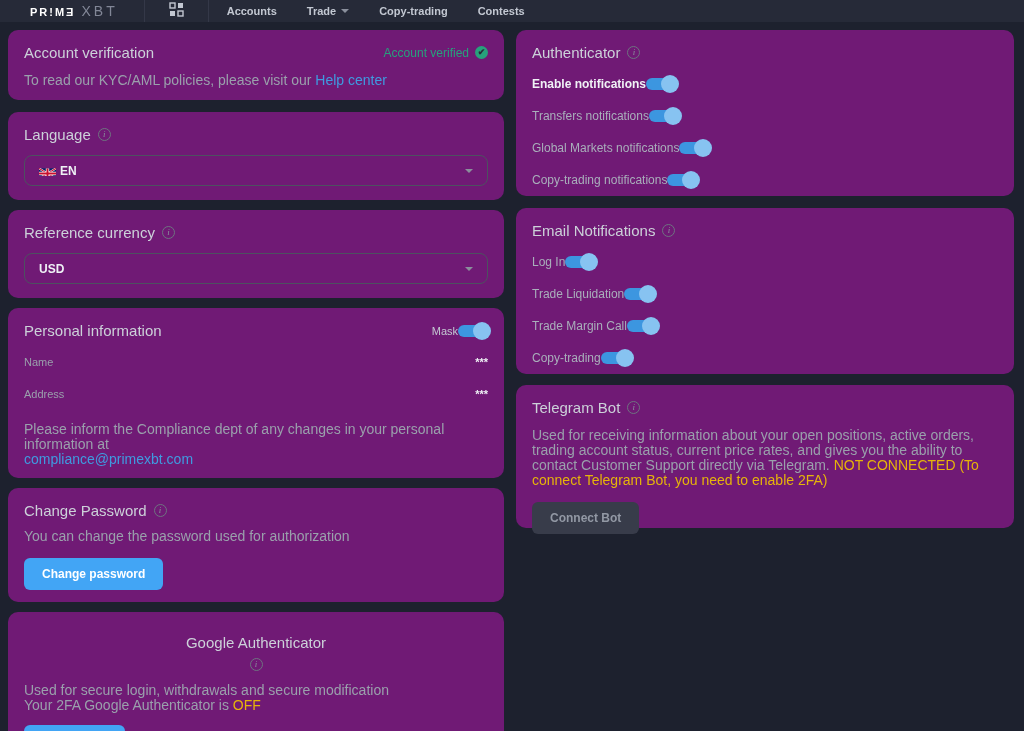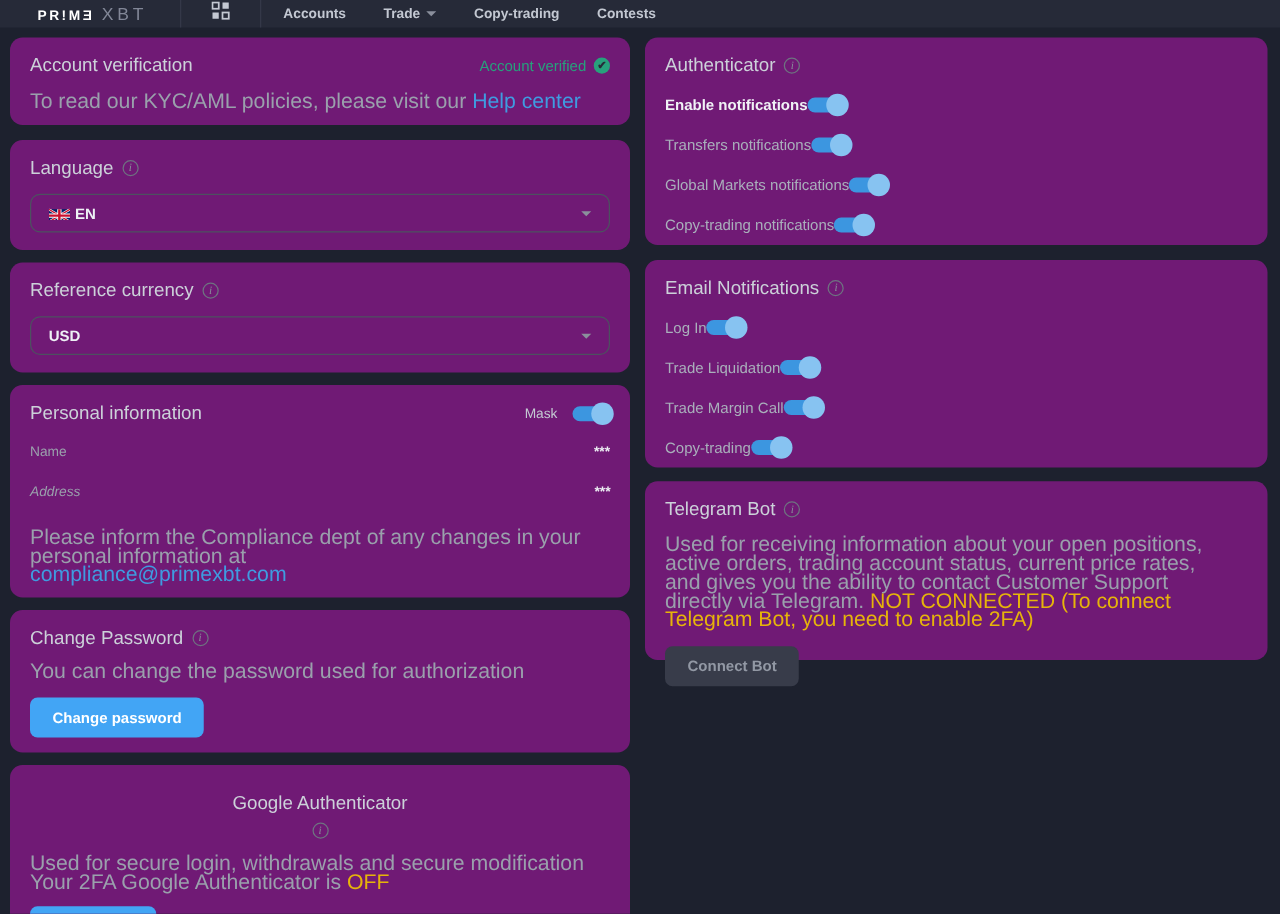--- a/index.html
+++ b/index.html
@@ -29,21 +29,21 @@
   .card {
     background:#701a75; border-radius:10px; padding:14px 16px; position:relative; width:100%;
   }
   .card-title { color:#ccd1d9; font-size:15px; font-weight:400; display:flex; align-items:center; gap:7px; }
   .info-icon {
     width:13px; height:13px; border:1px solid #6e7380; border-radius:50%;
     color:#8a8f9c; font-size:9px; line-height:11px; text-align:center; display:inline-block;
     font-family:"Liberation Serif", serif; font-style:italic; flex:0 0 auto;
   }
   .card-header { display:flex; align-items:center; justify-content:space-between; }
-  .body-text { font-size:17px; color:#9aa0ac; line-height:15px; }
+  .body-text { font-size:14px; color:#9aa0ac; line-height:15px; }
   .link { color:#3f9be0; cursor:pointer; }
   .yellow { color:#e6b40a; }
   
   .verified { display:flex; align-items:center; gap:6px; color:#27a17c; font-size:12px; font-weight:400; }
   .check-icon {
     width:13px; height:13px; background:#27a17c; border-radius:50%; color:#272b39;
     font-size:9px; line-height:13px; text-align:center; font-weight:700;
   }
   
   .select {
@@ -164,32 +164,32 @@
       <span class="select-left">
         <span class="select-value">USD</span>
       </span>
       <span class="caret-down"></span>
     </div>
   </div>
 
   <div class="card" style="height:170px;">
     <div class="card-header">
       <div class="card-title">Personal information</div>
-      <div style="display:flex; align-items:flex-start; gap:12px;">
+      <div style="display:flex; align-items:flex-start; gap:0;">
         <span style="font-size:11px; color:#c3c8d2;">Mask</span>
         <span class="toggle">
             <span class="knob"></span>
           </span>
       </div>
     </div>
     <div class="kv-row">
       <span class="kv-label">Name</span>
       <span class="kv-value">***</span>
     </div>
-    <div class="kv-row" style="margin-top:20px;font-style:italic;">
+    <div class="kv-row" style="margin-top:20px;">
       <span class="kv-label">Address</span>
       <span class="kv-value">***</span>
     </div>
     <div class="body-text" style="margin-top:22px;">
       <span>Please inform the Compliance dept of any changes in your personal information at</span><br>
       <span class="link">compliance@primexbt.com</span>
     </div>
   </div>
 
   <div class="card" style="height:114px;">

